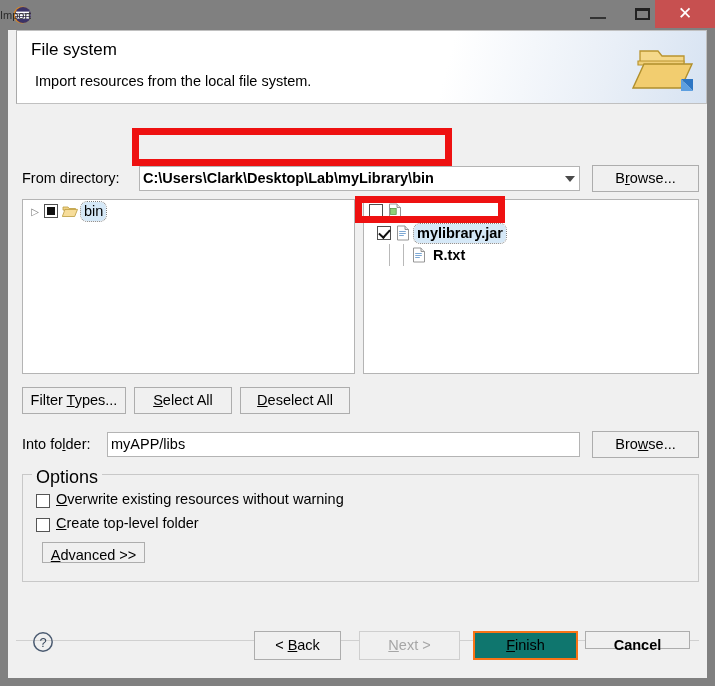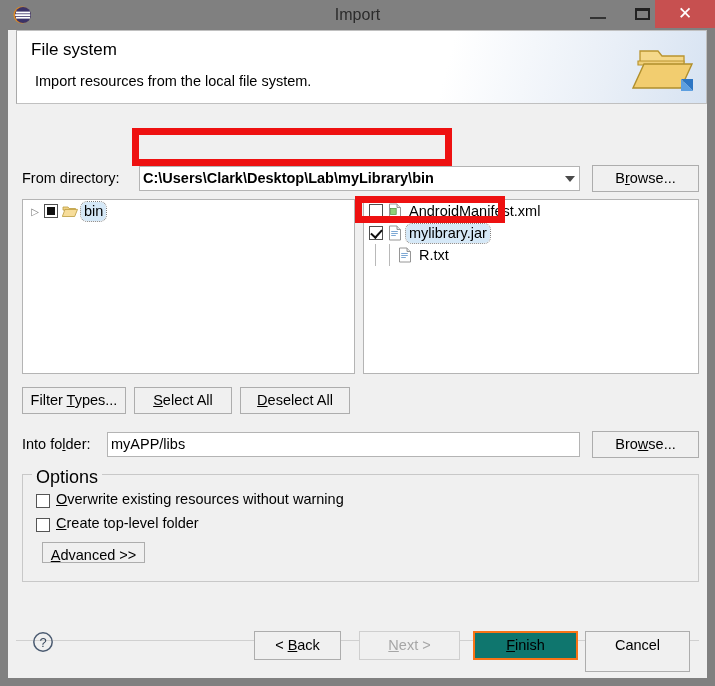--- a/index.html
+++ b/index.html
@@ -37,22 +37,22 @@
     position: absolute;
     left: 12px; top: 5px;
     width: 20px; height: 20px;
   }
   .title-text {
     position: absolute;
     left: 0; top: 0;
     width: 715px;
     height: 30px;
     line-height: 30px;
-    text-align: center;
-    font-size: 16px;
+    text-align: left;
+    font-size: 11px;
     color: #2b2b2b;
     font-family: "Liberation Sans", sans-serif;
   }
   .win-btn {
     position: absolute;
     top: 0;
     height: 28px;
     width: 45px;
     cursor: default;
   }
@@ -358,34 +358,33 @@
     </div>
 
     <div class="pane" style="left:355px; top:169px; width:336px; height:175px;">
       <div class="tree-row" style="padding-left:5px;">
         <div class="cbox"></div>
         <svg class="xml-ico" viewBox="0 0 16 16">
           <path d="M2.5 1 h7.5 l3.5 3.5 V15 H2.5 z" fill="#ffffff" stroke="#8a8a8a" stroke-width="0.9"></path>
           <path d="M10 1 v3.5 h3.5" fill="#e8e8e8" stroke="#8a8a8a" stroke-width="0.9"></path>
           <rect x="3.6" y="5.4" width="5.6" height="6" fill="#8fd17a" stroke="#4d8f3d" stroke-width="0.7"></rect>
         </svg>
-        <span class="row-label">AndroidManifest.xml</span>
       </div>
-      <div class="tree-row" style="padding-left:5px;">
+      <div class="tree-row" style="padding-left:13px;font-weight:bold;">
         <div class="cbox checked"></div>
         <svg class="file-ico" viewBox="0 0 16 16">
           <path d="M2.5 1 h7.5 l3.5 3.5 V15 H2.5 z" fill="#ffffff" stroke="#8a8a8a" stroke-width="0.9"></path>
           <path d="M10 1 v3.5 h3.5" fill="#e8e8e8" stroke="#8a8a8a" stroke-width="0.9"></path>
           <rect x="4.2" y="6" width="6.6" height="0.9" fill="#6f9fd0"></rect>
           <rect x="4.2" y="8" width="6.6" height="0.9" fill="#6f9fd0"></rect>
           <rect x="4.2" y="10" width="4.6" height="0.9" fill="#6f9fd0"></rect>
         </svg>
         <span class="row-label sel">mylibrary.jar</span>
       </div>
-      <div class="tree-row" style="padding-left:5px;">
+      <div class="tree-row" style="padding-left:19px;font-weight:bold;">
         <div class="ind"></div>
         <div class="ind"></div>
         <svg class="file-ico" viewBox="0 0 16 16">
           <path d="M2.5 1 h7.5 l3.5 3.5 V15 H2.5 z" fill="#ffffff" stroke="#8a8a8a" stroke-width="0.9"></path>
           <path d="M10 1 v3.5 h3.5" fill="#e8e8e8" stroke="#8a8a8a" stroke-width="0.9"></path>
           <rect x="4.2" y="6" width="6.6" height="0.9" fill="#6f9fd0"></rect>
           <rect x="4.2" y="8" width="6.6" height="0.9" fill="#6f9fd0"></rect>
           <rect x="4.2" y="10" width="4.6" height="0.9" fill="#6f9fd0"></rect>
         </svg>
         <span class="row-label">R.txt</span>
@@ -414,20 +413,20 @@
     <div class="sep" style="left:8px; top:610px; width:683px;"></div>
 
     <svg class="help-icon" viewBox="0 0 22 22" style="top:601px;">
       <circle cx="11" cy="11" r="9.2" fill="none" stroke="#4a5a70" stroke-width="1.5"></circle>
       <text x="11" y="16" text-anchor="middle" font-size="13" fill="#3b4a5e" font-family="Liberation Sans, sans-serif">?</text>
     </svg>
 
     <div class="btn" style="left:246px; top:601px; width:87px; height:29px; line-height:27px;"><span>&lt; </span><span class="u">B</span><span>ack</span></div>
     <div class="btn disabled" style="left:351px; top:601px; width:101px; height:29px; line-height:27px;"><span class="u">N</span><span>ext &gt;</span></div>
     <div class="btn default" style="left:465px; top:601px; width:105px; height:29px; line-height:25px;"><span class="u">F</span><span>inish</span></div>
-    <div class="btn" style="left:577px; top:601px; width:105px; height:41px; line-height:27px;">Cancel</div>
+    <div class="btn" style="left:577px; top:601px; width:105px; height:18px; line-height:27px;font-weight:bold;">Cancel</div>
 
   </div>
 
   <div class="anno" style="left:132px; top:128px; width:320px; height:38px;"></div>
   <div class="anno" style="left:355px; top:196px; width:150px; height:27px;"></div>
 
 </div>
 
 </body></html>

